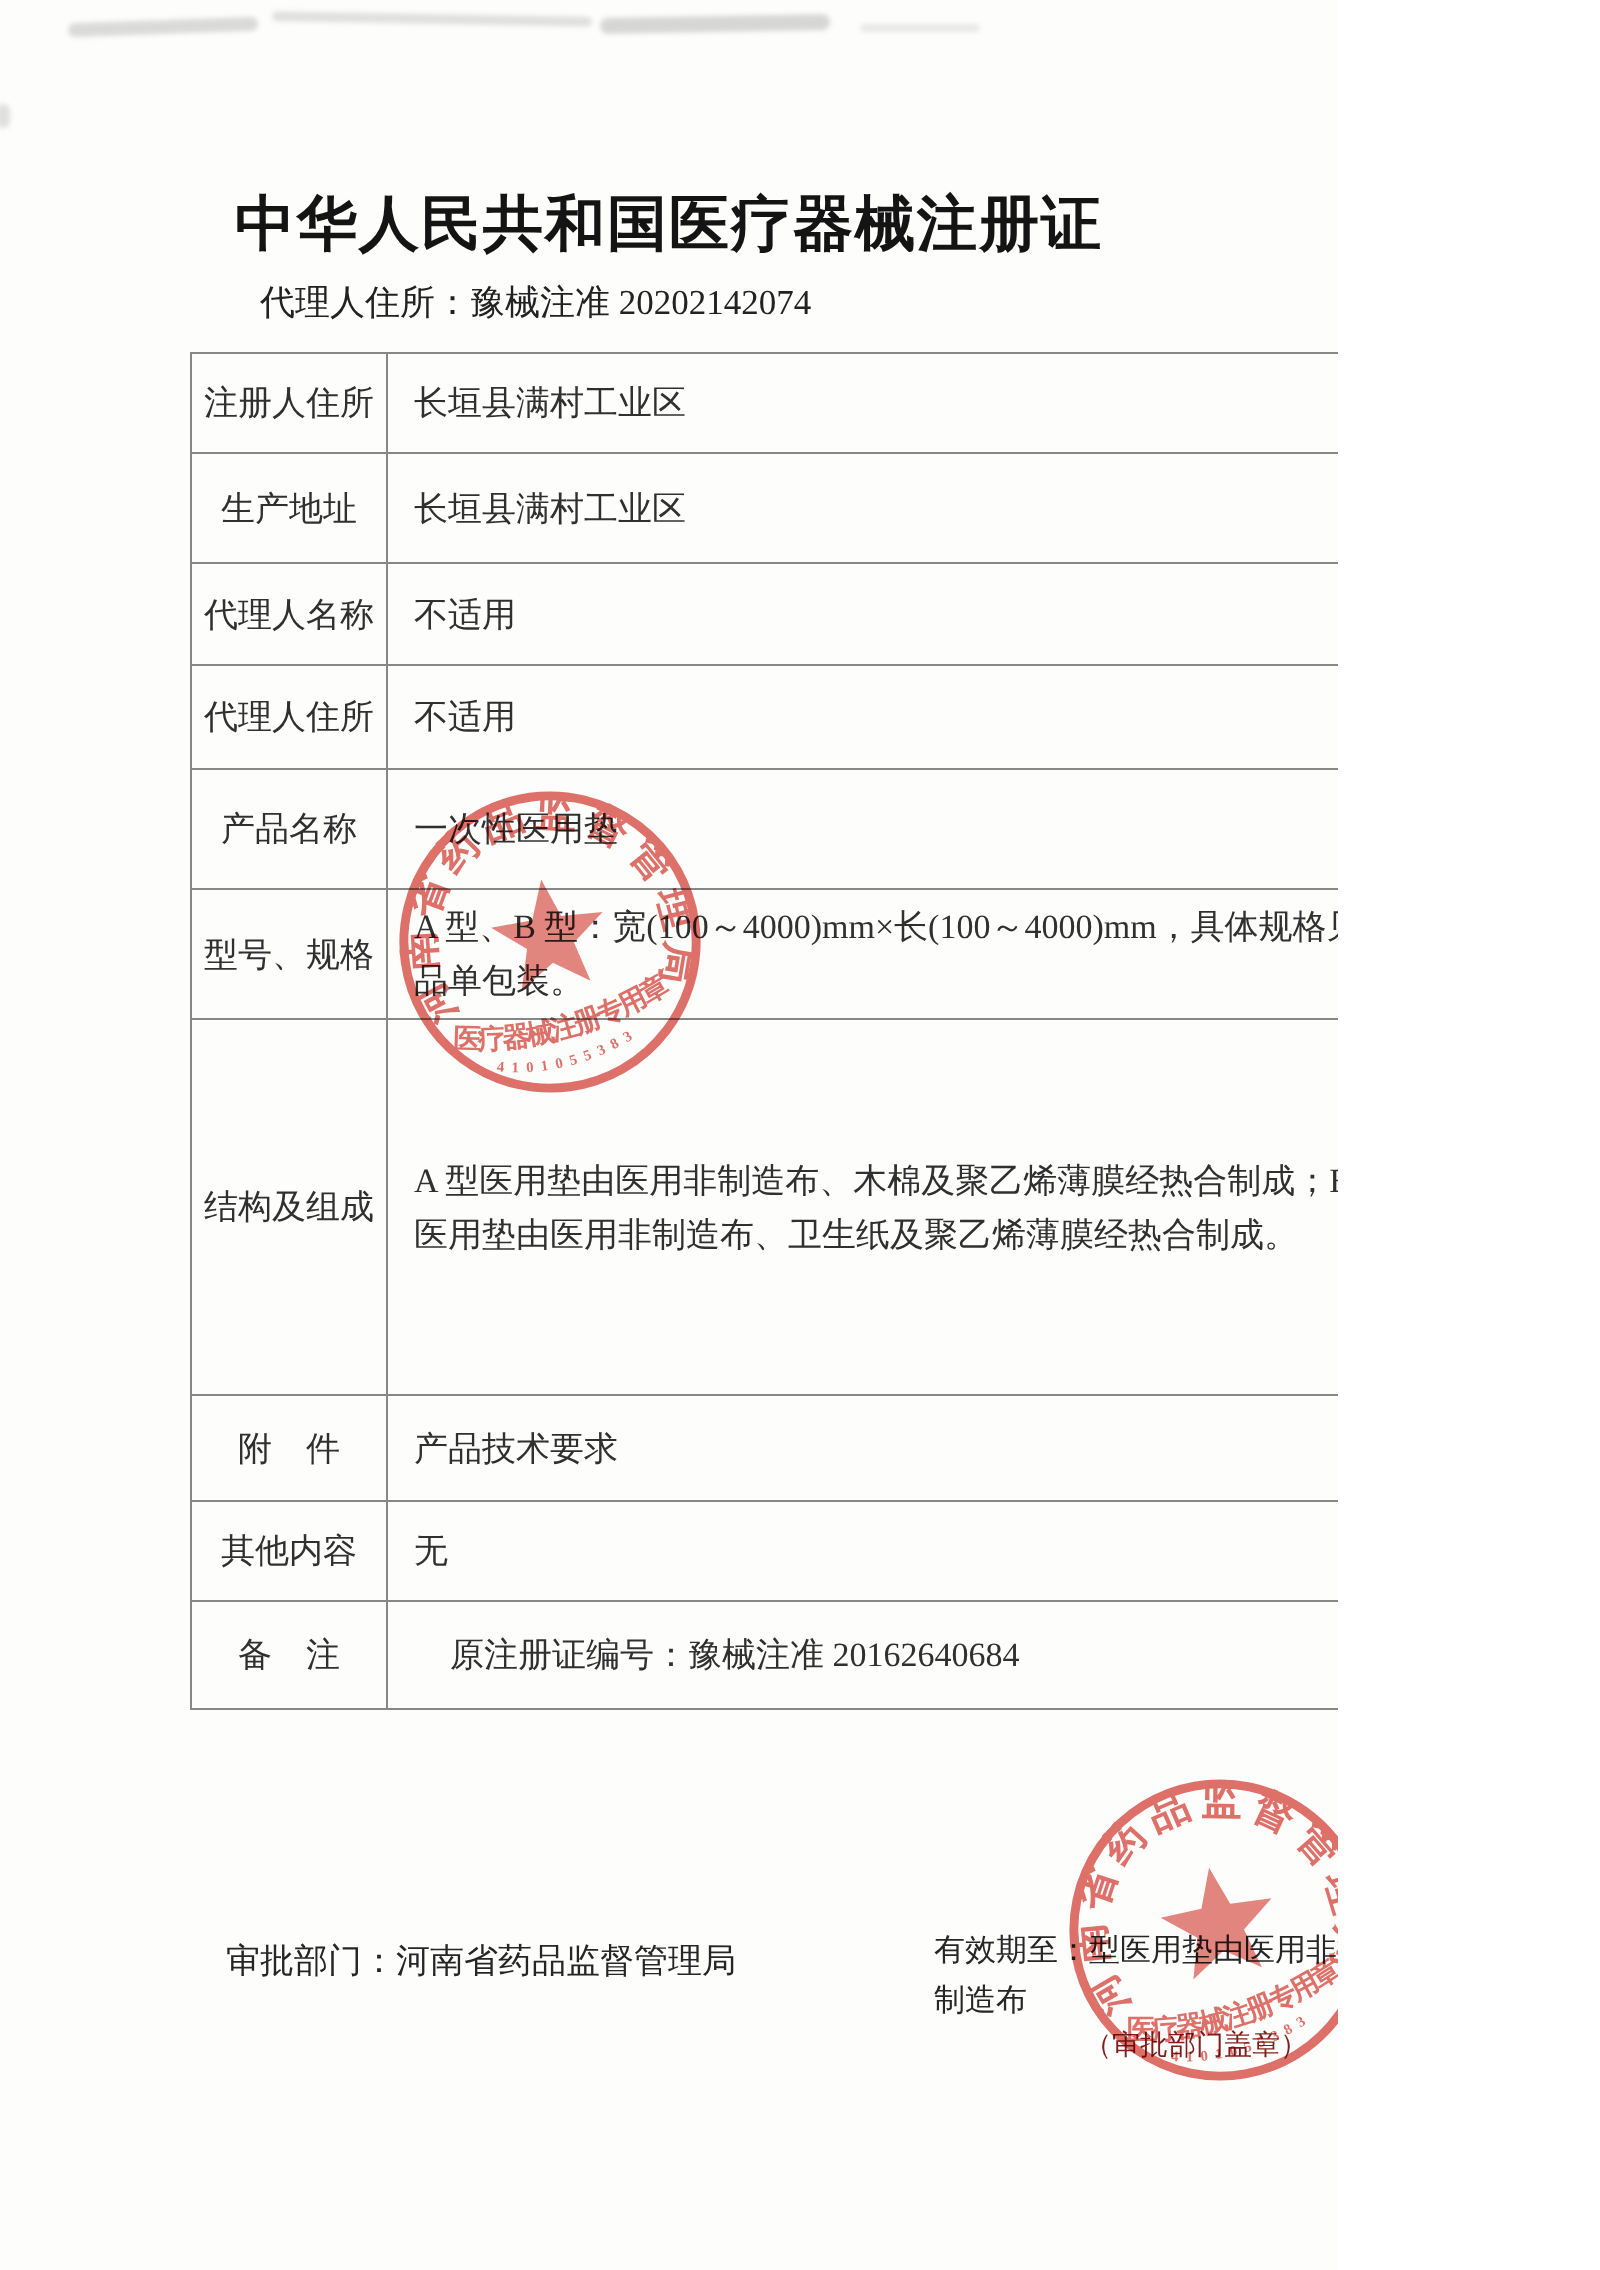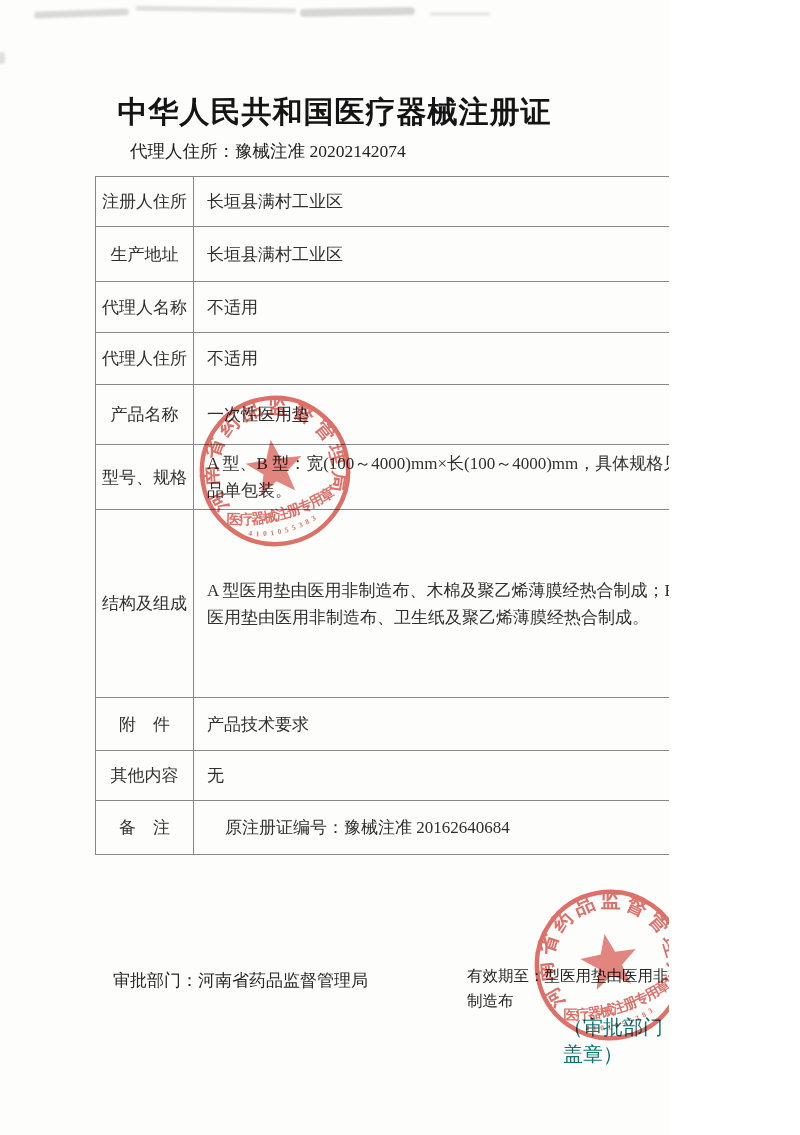--- a/index.html
+++ b/index.html
@@ -47,21 +47,21 @@
   }
   .cell-value{
     flex:1;display:flex;align-items:center;
     padding:2px 10px 2px 13px;
     font-size:17px;line-height:27px;color:#303030;
     box-sizing:border-box;
   }
 
   .dept-line{position:absolute;left:113px;top:969px;font-size:17px;color:#262626;}
   .date-block{position:absolute;left:467px;top:963px;font-size:15.5px;line-height:25px;color:#262626;}
-  .seal-note{position:absolute;left:563px;top:1014px;font-size:20px;color:#0f766e;}
+  .seal-note{position:absolute;left:542px;top:1014px;font-size:14px;color:#7f1d1d;}
 
   .stamp{position:absolute;mix-blend-mode:multiply;opacity:.82;pointer-events:none;}
   .stamp svg{display:block;width:100%;height:100%;overflow:visible;}
   .stamp-1{left:196px;top:392px;width:158px;height:158px;transform:rotate(-8deg);}
   .stamp-2{left:531px;top:886px;width:158px;height:158px;transform:rotate(-10deg);}
   .stamp text{font-family:"Liberation Serif","DejaVu Serif",serif;font-weight:bold;}
 </style>
 </head>
 <body>
 

